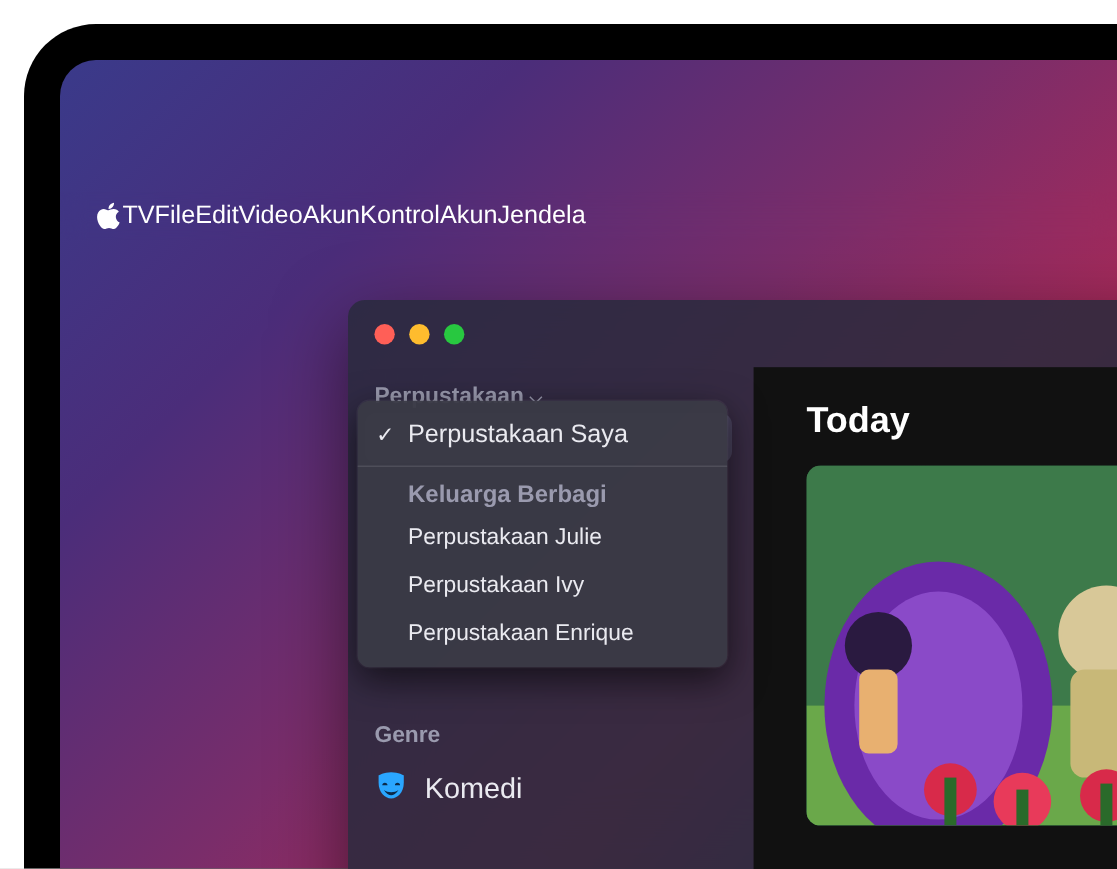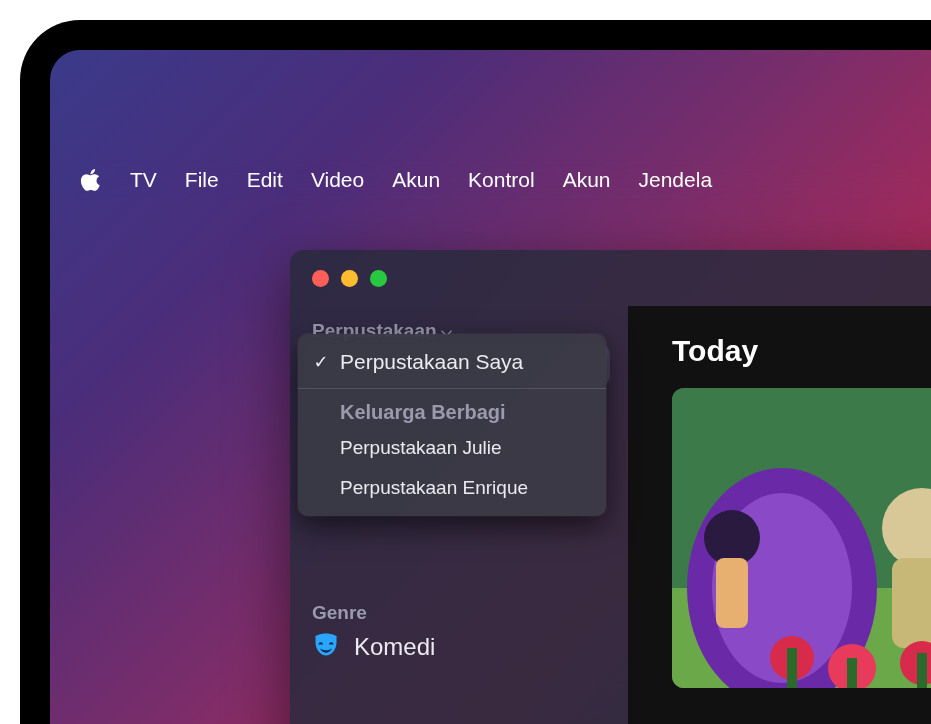--- a/index.html
+++ b/index.html
@@ -26,21 +26,20 @@
     overflow: hidden;
     background: linear-gradient(135deg, #3a3a8a 0%, #4b2d7a 25%, #7a2d6a 50%, #a52a5a 70%, #1a3a6a 100%);
   }
   .menubar {
     position: absolute;
     top: 110px; left: 0; right: 0;
     height: 40px;
     display: flex;
     align-items: center;
     padding-left: 30px;
-    gap: 28px;
     color: #fff;
     font-size: 21px;
     font-weight: 500;
     z-index: 2;
     backdrop-filter: blur(10px);
   }
   .apple-logo { display: flex; align-items: center; }
   .apple-logo svg { width: 22px; height: 26px; fill: #fff; }
 
   .app-window {
@@ -144,20 +143,21 @@
 
   .genre-block {
     position: absolute;
     top: 296px; left: 0;
     padding: 0 22px;
   }
   .genre-label {
     color: #9a9aae;
     font-size: 19px;
     font-weight: 600;
+    margin-bottom: 10px;
   }
   .genre-item {
     display: flex;
     align-items: center;
     gap: 14px;
     color: #eaeaf0;
     font-size: 24px;
     padding: 6px 0;
   }
   .genre-icon svg { width: 28px; height: 28px; }
@@ -227,20 +227,23 @@
 
           <div class="dropdown">
             <div class="dropdown-item">
               <span class="check">✓</span>
               <span>Perpustakaan Saya</span>
             </div>
             <div class="dropdown-divider"></div>
             <div class="dropdown-section-label">Keluarga Berbagi</div>
             <div class="dropdown-sub">
               <span>Perpustakaan Julie</span>
+            </div>
+            <div class="dropdown-sub">
+              <span>Perpustakaan Ivy</span>
             </div>
             <div class="dropdown-sub">
               <span>Perpustakaan Enrique</span>
             </div>
           </div>
 
           <div class="genre-block">
             <div class="genre-label">Genre</div>
             <div class="genre-item">
               <span class="genre-icon">

